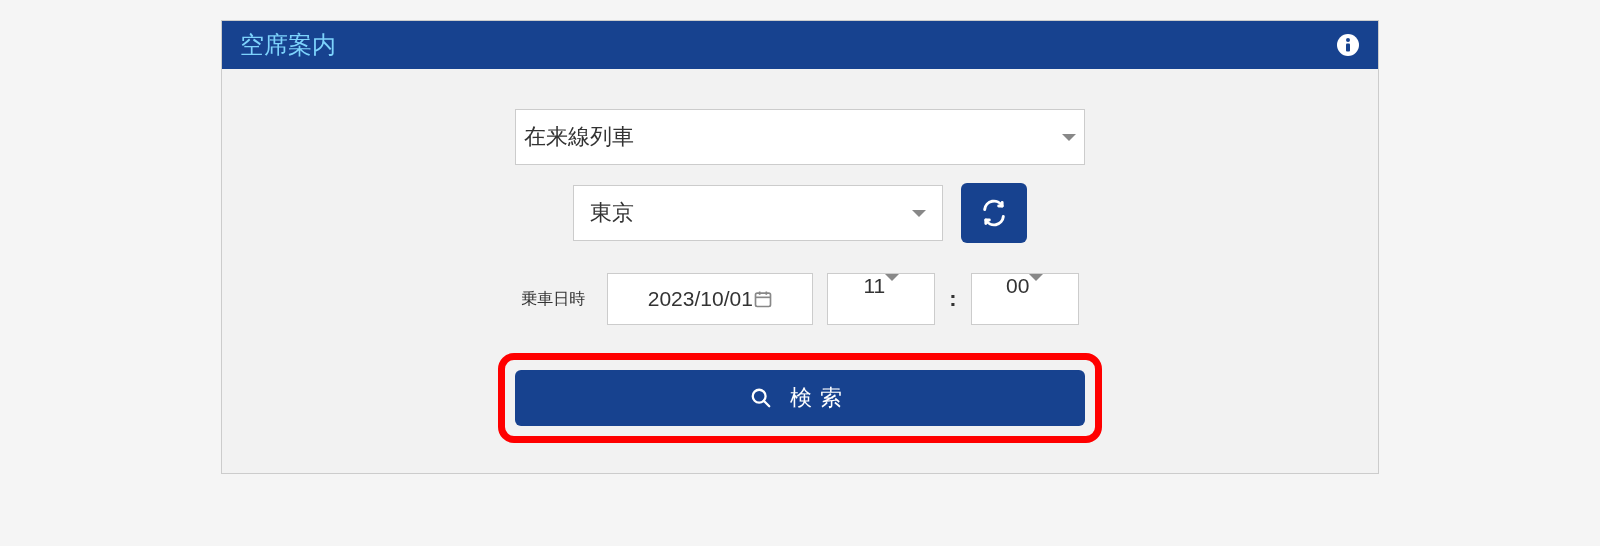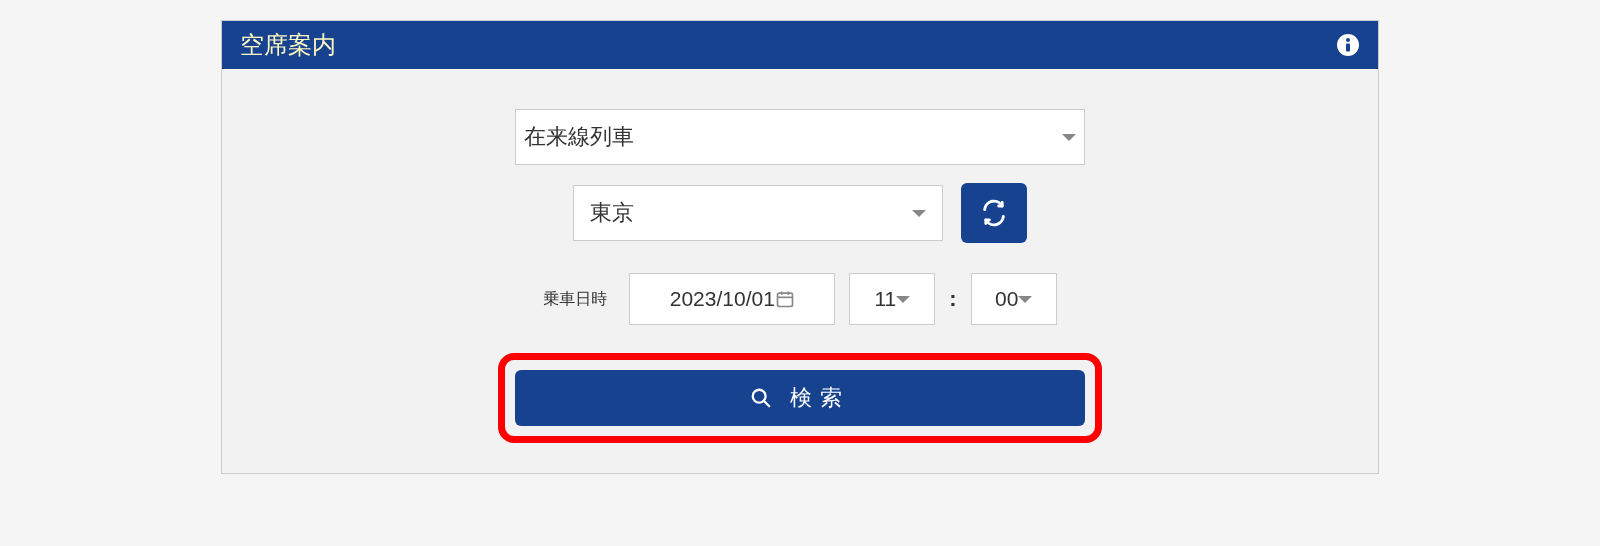--- a/index.html
+++ b/index.html
@@ -15,21 +15,21 @@
       padding: 20px 0;
     }
     .panel {
       width: 1158px;
       margin: 0 auto;
       border: 1px solid #ccc;
       background: #f2f2f2;
     }
     .panel-header {
       background: #17428f;
-      color: #fef9c3;
+      color: #7dd3fc;
       display: flex;
       align-items: center;
       justify-content: space-between;
       padding: 8px 18px;
     }
     .panel-title {
       font-size: 24px;
       font-weight: 400;
     }
     .info-icon-wrap {
@@ -114,26 +114,26 @@
       display: flex;
       align-items: center;
       justify-content: center;
       cursor: pointer;
     }
     .date-text {
       font-size: 21px;
       color: #333;
     }
     .time-select {
-      width: 86px;
+      width: 108px;
       height: 52px;
       background: #fff;
       border: 1px solid #ccc;
       display: flex;
-      align-items: center;
+      align-items: flex-start;
       justify-content: center;
       gap: 0;
       cursor: pointer;
     }
     .time-text {
       font-size: 21px;
       color: #333;
     }
     .colon {
       font-size: 22px;

